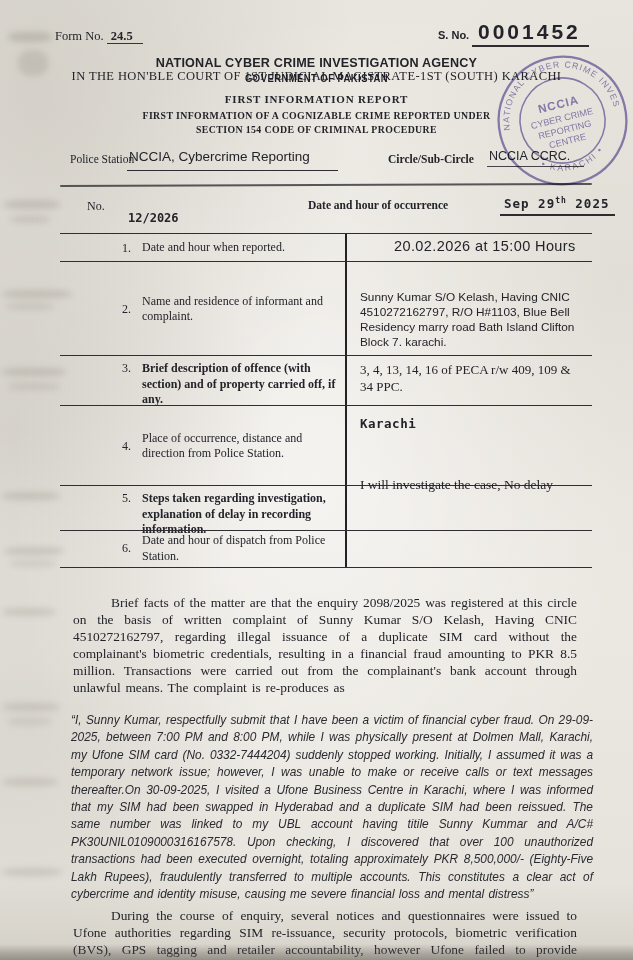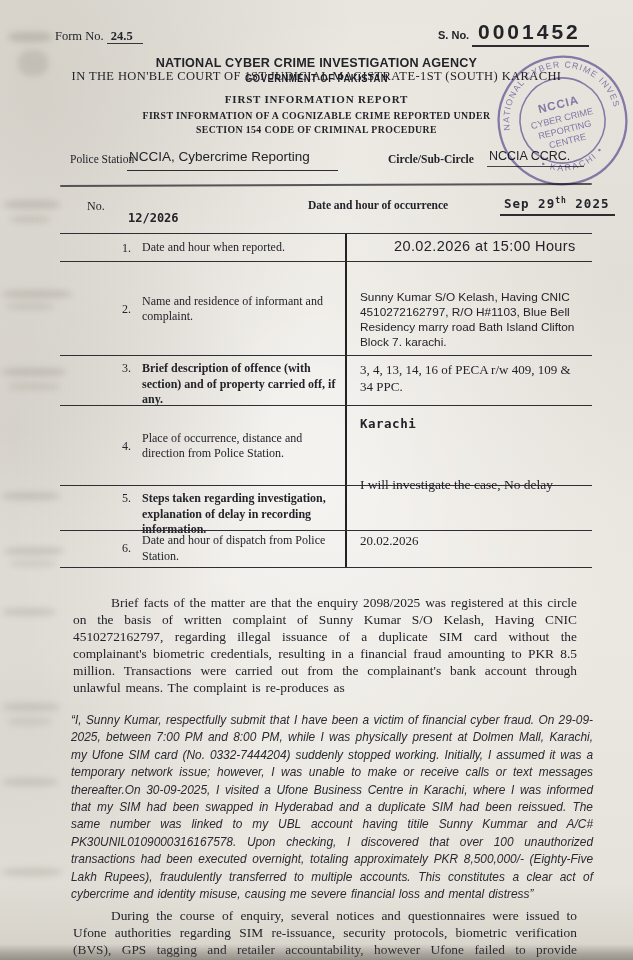--- a/index.html
+++ b/index.html
@@ -167,21 +167,20 @@
 
     <div class="row r5">
       <span class="rnum serif" style="top:5px;">5.</span>
       <span class="rlabel serif">Steps taken regarding investigation, explanation of delay in recording information.</span>
       <span class="rval serif">I will investigate the case, No delay</span>
     </div>
 
     <div class="row r6">
       <span class="rnum vc serif">6.</span>
       <span class="rlabel vc serif">Date and hour of dispatch from Police Station.</span>
-      <span class="rval serif">20.02.2026</span>
     </div>
   </div>
 
   <div class="abs body-text">
     <p class="p1 serif">Brief facts of the matter are that the enquiry 2098/2025 was registered at this circle on the basis of written complaint of Sunny Kumar S/O Kelash, Having CNIC 4510272162797, regarding illegal issuance of a duplicate SIM card without the complainant's biometric credentials, resulting in a financial fraud amounting to PKR 8.5 million. Transactions were carried out from the complainant's bank account through unlawful means. The complaint is re-produces as</p>
     <p class="quote">“I, Sunny Kumar, respectfully submit that I have been a victim of financial cyber fraud. On 29-09-2025, between 7:00 PM and 8:00 PM, while I was physically present at Dolmen Mall, Karachi, my Ufone SIM card (No. 0332-7444204) suddenly stopped working. Initially, I assumed it was a temporary network issue; however, I was unable to make or receive calls or text messages thereafter.On 30-09-2025, I visited a Ufone Business Centre in Karachi, where I was informed that my SIM had been swapped in Hyderabad and a duplicate SIM had been reissued. The same number was linked to my UBL account having titile Sunny Kummar and A/C# PK30UNIL0109000316167578. Upon checking, I discovered that over 100 unauthorized transactions had been executed overnight, totaling approximately PKR 8,500,000/- (Eighty-Five Lakh Rupees), fraudulently transferred to multiple accounts. This constitutes a clear act of cybercrime and identity misuse, causing me severe financial loss and mental distress”</p>
     <p class="p2 serif">During the course of enquiry, several notices and questionnaires were issued to Ufone authorities regarding SIM re-issuance, security protocols, biometric verification (BVS), GPS tagging and retailer accountability, however Ufone failed to provide satisfactory justification. Analysis of CDR, GSP coordinates and SIM re-issuance logs revealed that the complainant was located at Dolmen Mall, Clifton at 19:43 hours, whereas the duplicate SIM was re-issued at Dhabeji, District Thatta at 19:50 hours, i.e., within 7 minutes, whereas the actual travel distance is approximately 62 kilometers, making such movement physically and logically impossible. This establishes criminal negligence, system manipulation or internal facilitation by Ufone, which directly enabled</p>
   </div>
 
   <div class="bottom-band"></div>

